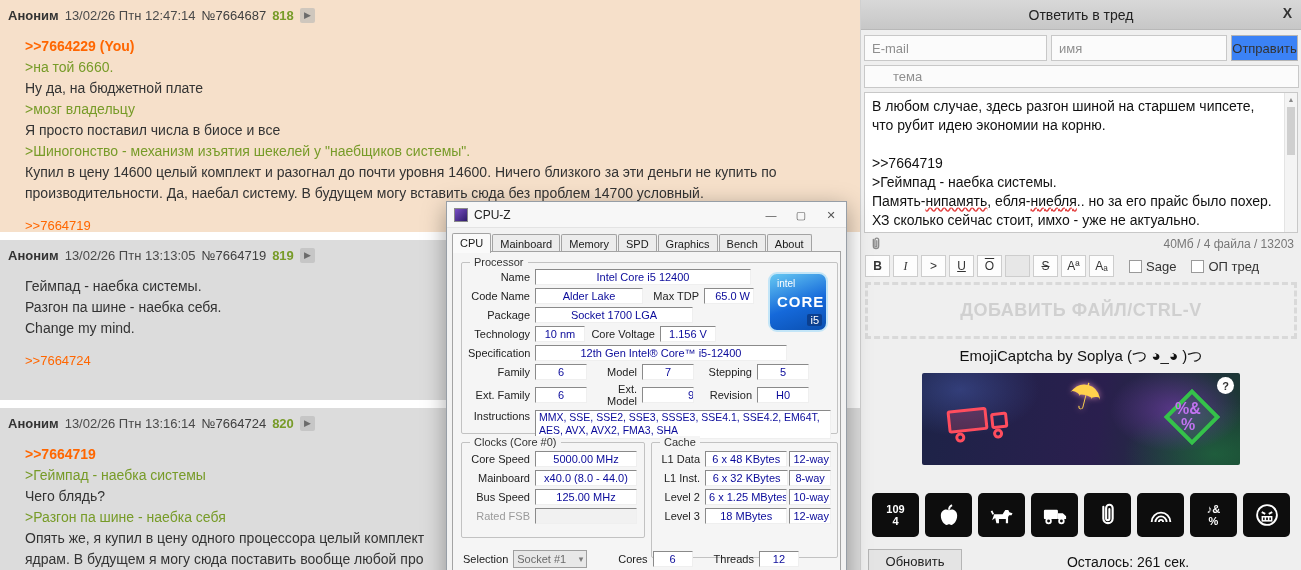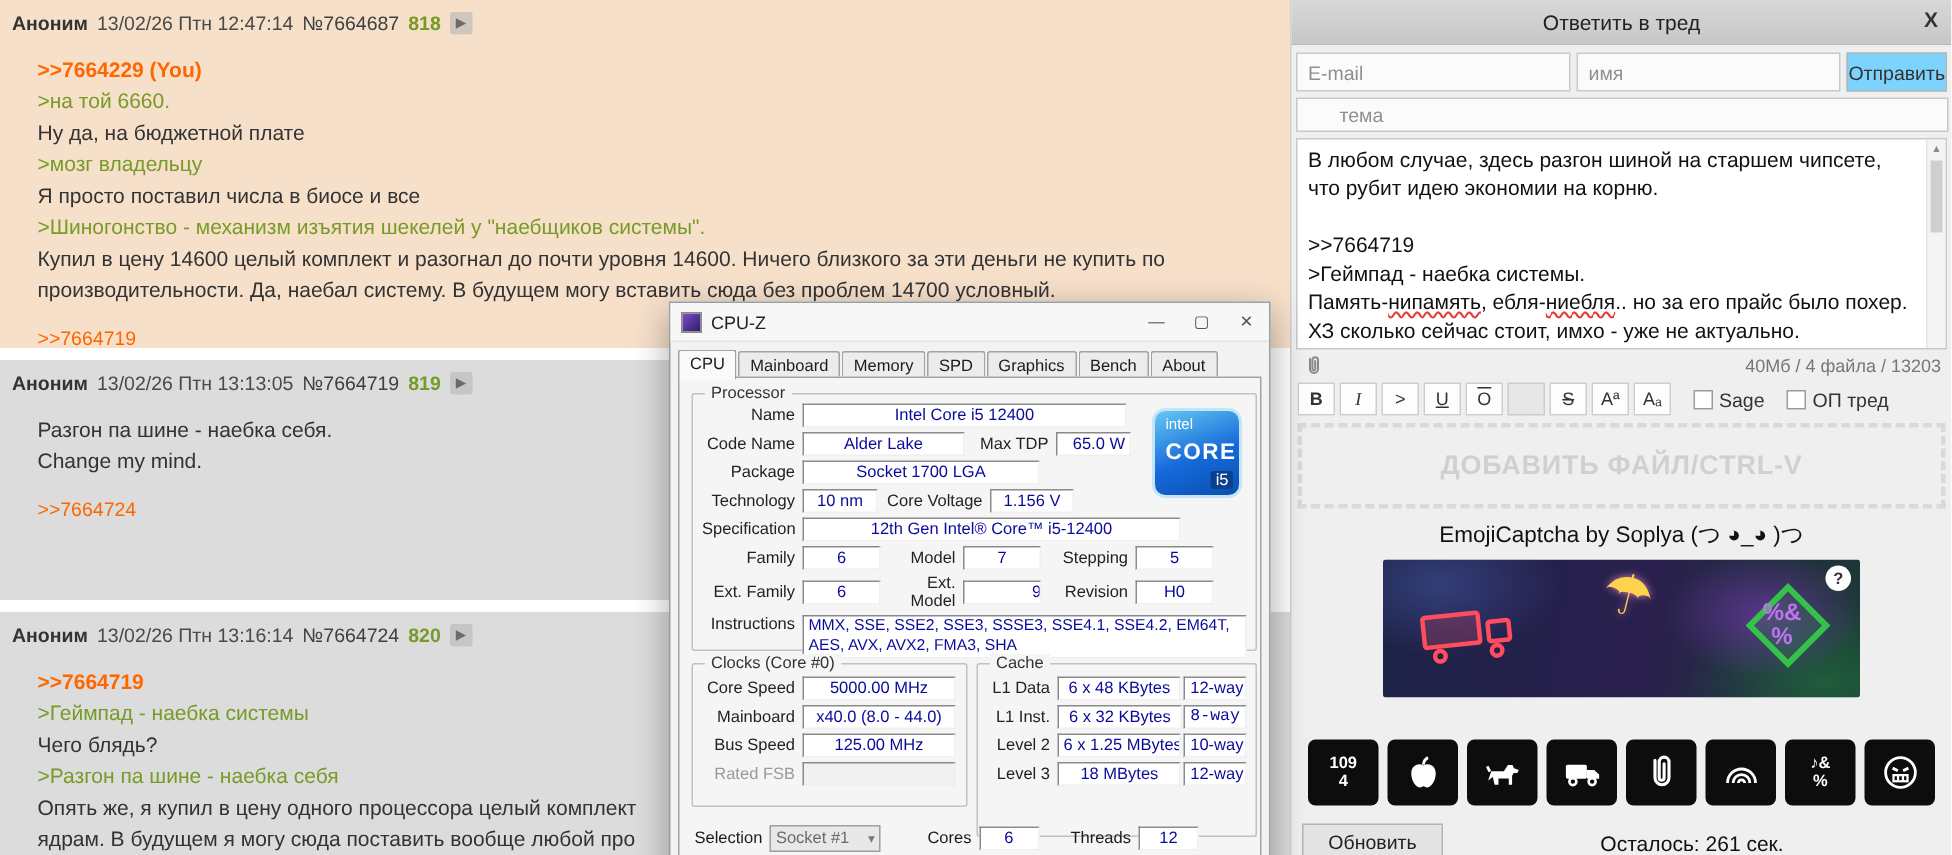--- a/index.html
+++ b/index.html
@@ -64,21 +64,21 @@
            border-left:1px solid #d0d0d0; font-size:13px; overflow:hidden; z-index:4; }
   .rf-titlebar { height:30px; background:linear-gradient(#d8d8d8,#c7c7c7); border-bottom:1px solid #b8b8b8;
                  display:flex; align-items:center; justify-content:center; position:relative; font-size:14px; color:#222; }
   .rf-close { position:absolute; right:9px; top:5px; font-weight:bold; color:#333; font-size:14px; cursor:pointer; }
   .rf-row1 { display:flex; gap:4px; margin:5px 3px 4px; }
   .rf-input { background:#fbfbfb; border:1px solid #c8c8c8; padding:0 7px; font-size:13px; color:#333;
               font-family:"Liberation Sans",sans-serif; height:26px; }
   .rf-input::placeholder { color:#8f8f8f; }
   .rf-email { width:183px; }
   .rf-name { width:176px; }
-  .rf-submit { flex:1; height:26px; background:#7dd3fc; border:1px solid #b5b5b5; font-size:13px; color:#333;
+  .rf-submit { flex:1; height:26px; background:#3b82f6; border:1px solid #b5b5b5; font-size:13px; color:#333;
                font-family:"Liberation Sans",sans-serif; cursor:pointer; }
   .rf-subject { display:block; margin:0 3px 4px; width:435px; height:23px;padding-left:28px; }
   .rf-textarea { position:relative; margin:0 3px; height:141px; background:#fff; border:1px solid #c8c8c8;
                  padding:4px 18px 4px 7px; font-size:14px; line-height:19px; color:#111; overflow:hidden; cursor:text; }
   .cmt-line { white-space:pre-wrap; min-height:19px; }
   .misspell { text-decoration-line:underline; text-decoration-style:wavy; text-decoration-color:#e23c3c; }
   .rf-scroll { position:absolute; right:0; top:0; bottom:0; width:13px; background:#f4f4f4; border-left:1px solid #e4e4e4; }
   .rf-scroll .arrow { height:13px; font-size:7px; color:#8a8a8a; text-align:center; line-height:13px; }
   .rf-scroll .thumb { position:absolute; top:14px; left:2px; right:2px; height:48px; background:#cfcfcf; }
   .rf-fileinfo { display:flex; align-items:center; margin:3px 7px 2px; color:#777; font-size:12px; }
@@ -149,20 +149,21 @@
 
 <div class="post post-r1">
   <div class="post-header">
     <span class="p-name">Аноним</span>
     <span class="p-date">13/02/26 Птн 13:13:05</span>
     <span class="p-num">№7664719</span>
     <span class="p-ord">819</span>
     <span class="p-expand">▶</span>
   </div>
   <div class="post-body">
+    <div class="ln">Геймпад - наебка системы.</div>
     <div class="ln">Разгон па шине - наебка себя.</div>
     <div class="ln">Change my mind.</div>
   </div>
   <div class="backlink">&gt;&gt;7664724</div>
 </div>
 
 <div class="post post-r2">
   <div class="post-header">
     <span class="p-name">Аноним</span>
     <span class="p-date">13/02/26 Птн 13:16:14</span>
@@ -275,21 +276,21 @@
     <div class="cz-group" id="grp-cache">
       <span class="glabel">Cache</span>
       <div class="cz-row" style="margin-top:8px;">
         <span class="cz-label" style="width:42px;">L1 Data</span>
         <span class="cz-box" style="width:88px;">6 x 48 KBytes</span>
         <span class="cz-box" style="width:44px; margin-left:2px;">12-way</span>
       </div>
       <div class="cz-row">
         <span class="cz-label" style="width:42px;">L1 Inst.</span>
         <span class="cz-box" style="width:88px;">6 x 32 KBytes</span>
-        <span class="cz-box" style="width:44px; margin-left:1px;font-family:Liberation Mono, monospace;">8-way</span>
+        <span class="cz-box" style="width:44px; margin-left:1px;">8-way</span>
       </div>
       <div class="cz-row">
         <span class="cz-label" style="width:42px;">Level 2</span>
         <span class="cz-box" style="width:88px;">6 x 1.25 MBytes</span>
         <span class="cz-box" style="width:44px; margin-left:2px;">10-way</span>
       </div>
       <div class="cz-row">
         <span class="cz-label" style="width:42px;">Level 3</span>
         <span class="cz-box" style="width:88px;">18 MBytes</span>
         <span class="cz-box" style="width:44px; margin-left:2px;">12-way</span>

